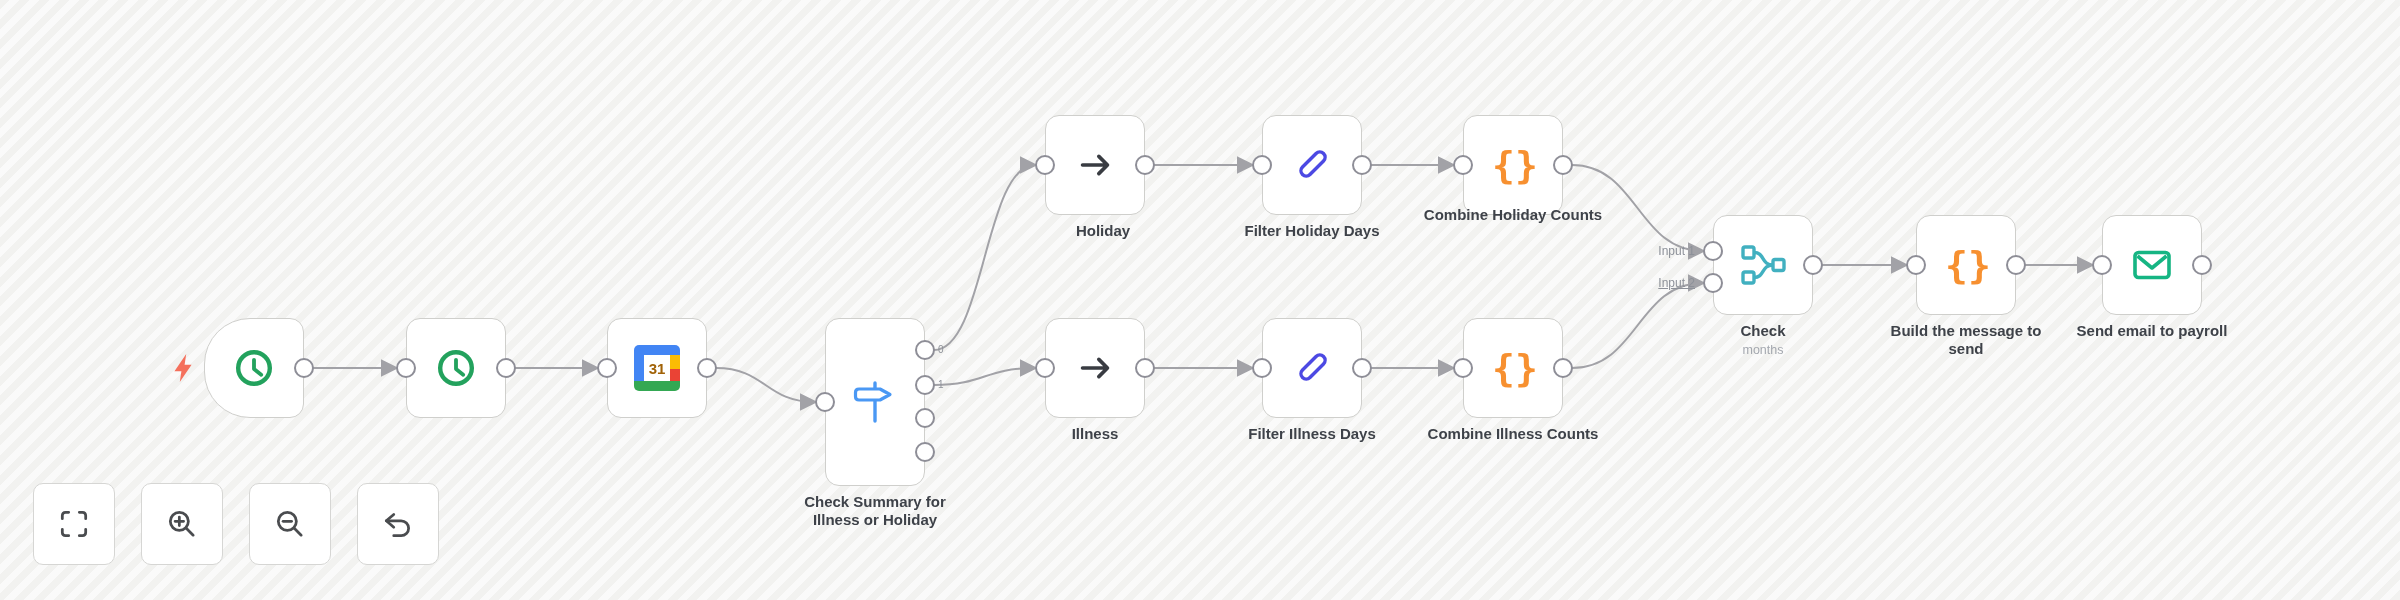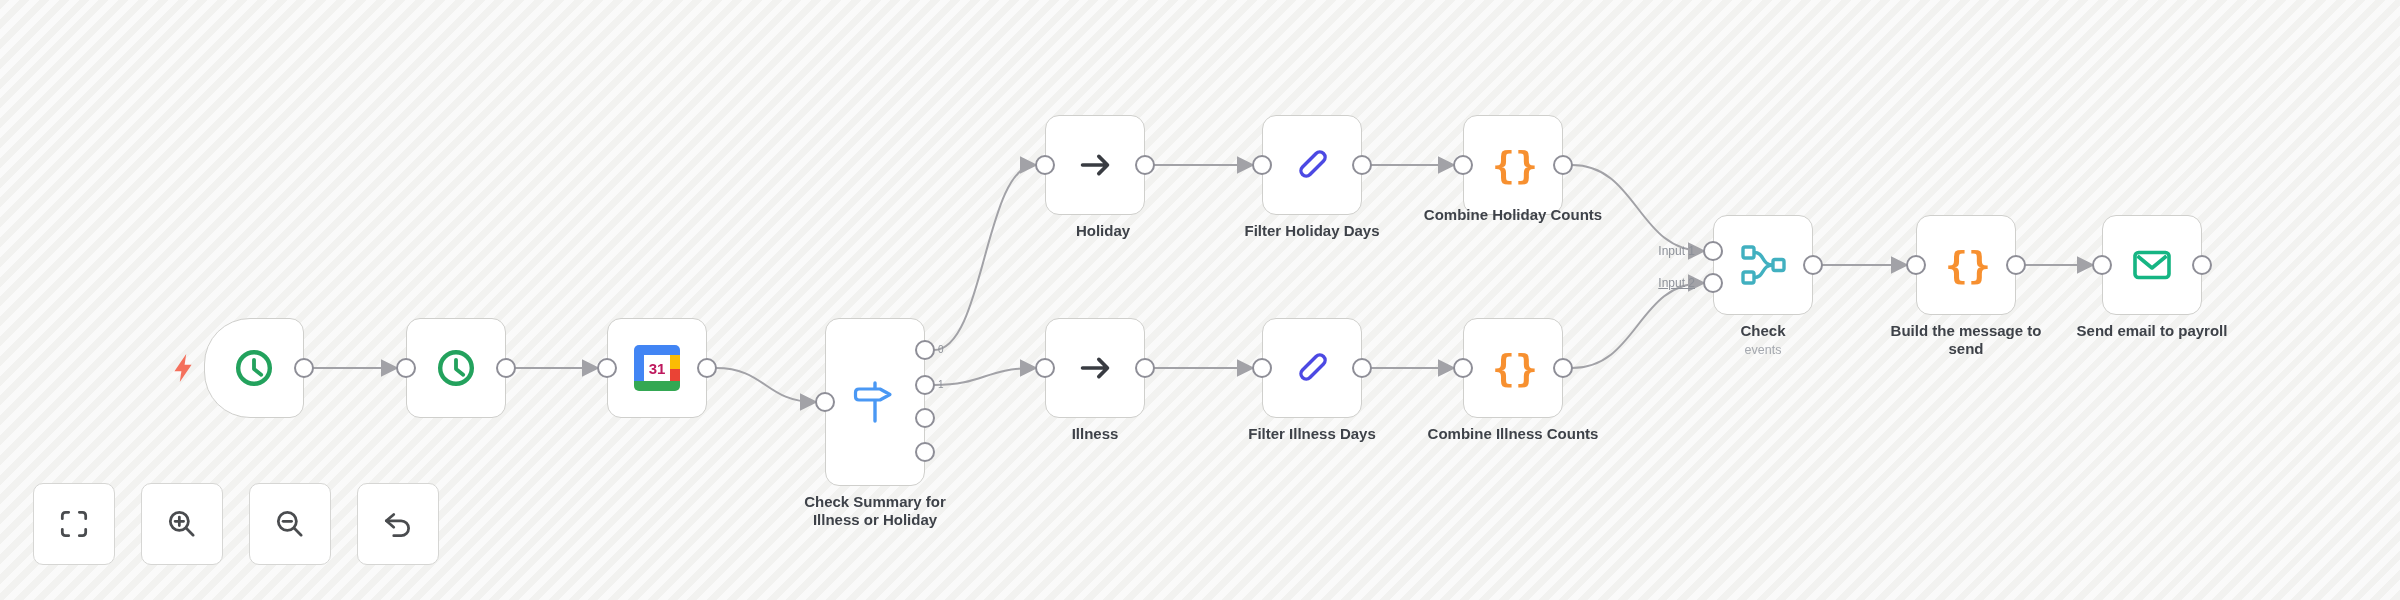--- a/index.html
+++ b/index.html
@@ -87,21 +87,21 @@
     <div class="port" style="left: 396px; top: 358px;"></div>
     <div class="port" style="left: 496px; top: 358px;"></div>
     <div class="node" style="left: 607px; top: 318px; width: 100px; height: 100px;">
       <span class="node-icon">
         <div style="position:relative;width:46px;height:46px;border-radius:5px;overflow:hidden;background:#fff;">
     <div style="position:absolute;left:0;top:0;right:0;height:10px;background:#4285F4;"></div>
     <div style="position:absolute;left:0;top:10px;width:10px;height:26px;background:#4285F4;"></div>
     <div style="position:absolute;right:0;top:10px;width:10px;height:14px;background:#FBBC04;"></div>
     <div style="position:absolute;right:0;top:24px;width:10px;height:12px;background:#EA4335;"></div>
     <div style="position:absolute;left:0;bottom:0;right:0;height:10px;background:#34A853;"></div>
-    <div style="position:absolute;left:10px;top:10px;width:26px;height:26px;display:flex;align-items:center;justify-content:center;color:#be185d;font-size:15px;font-weight:700;">31</div>
+    <div style="position:absolute;left:10px;top:10px;width:26px;height:26px;display:flex;align-items:center;justify-content:center;color:#a16207;font-size:15px;font-weight:700;">31</div>
   </div>
       </span>
     </div>
     <div class="port" style="left: 597px; top: 358px;"></div>
     <div class="port" style="left: 697px; top: 358px;"></div>
     <div class="node" style="left: 825px; top: 318px; width: 100px; height: 168px;">
       <span class="node-icon">
         <svg width="48" height="48" viewBox="-24 -24 48 48">
     <path d="M0,-19 V19" fill="none" stroke="#4a98f4" stroke-width="3.4" stroke-linecap="round"></path>
     <path d="M-16,-13 H5 L15,-7.5 L5,-2 H-16 Q-19.5,-2 -19.5,-5.5 V-9.5 Q-19.5,-13 -16,-13 Z" fill="#fff" stroke="#4a98f4" stroke-width="3.2" stroke-linejoin="round"></path>
@@ -203,21 +203,21 @@
         </svg>
       </span>
     </div>
     <div class="port" style="left: 1703px; top: 241px;"></div>
     <div class="port-label right-align" style="left: 1617px; top: 244px; width: 78px;">Input 1</div>
     <div class="port" style="left: 1703px; top: 273px;"></div>
     <div class="port-label right-align" style="left: 1617px; top: 276px; width: 78px; text-decoration: underline;">Input 2</div>
     <div class="port" style="left: 1803px; top: 255px;"></div>
     <div class="node-label" style="left: 1613px; top: 322px; width: 300px;">
       <span class="main" style="max-width: 210px;">Check</span>
-      <span class="sub">events</span>
+      <span class="sub">months</span>
     </div>
     <div class="node" style="left: 1916px; top: 215px; width: 100px; height: 100px;">
       <span class="node-icon">
         <svg width="48" height="48" viewBox="-24 -24 48 48">
     <text x="-21" y="13" font-size="38" font-weight="600" font-family="DejaVu Sans Mono, monospace" fill="#f79030">{</text>
     <text x="2" y="13" font-size="38" font-weight="600" font-family="DejaVu Sans Mono, monospace" fill="#f79030">}</text>
         </svg>
       </span>
     </div>
     <div class="port" style="left: 1906px; top: 255px;"></div>

